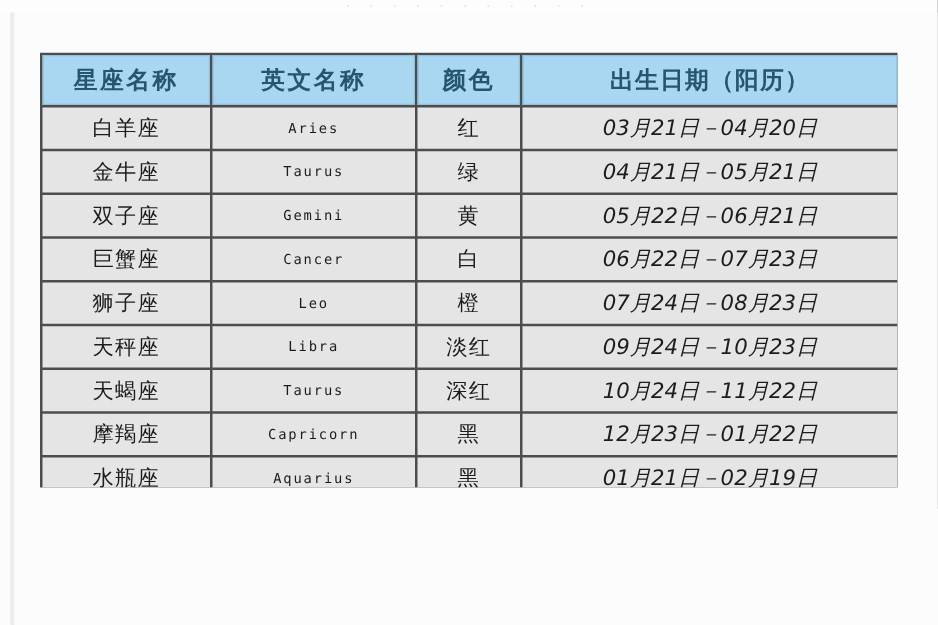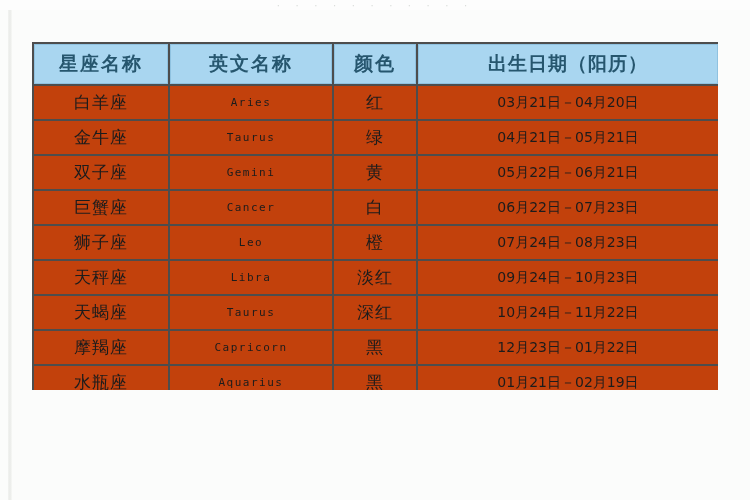--- a/index.html
+++ b/index.html
@@ -91,21 +91,21 @@
     padding: 0;
     font-family: "DejaVu Sans", "Liberation Sans", sans-serif;
   }
 
   thead th.date-head {
     letter-spacing: 1px;
   }
 
   tbody td {
     height: 33px;
-    background: #c2410c;
+    background: #e5e5e5;
     color: #1c1c1c;
     text-align: center;
     padding: 0;
     border: 0;
     vertical-align: middle;
     white-space: nowrap;
   }
 
   td.cn {
     font-size: 17px;
@@ -119,23 +119,24 @@
     font-family: "DejaVu Sans Mono", "Liberation Mono", monospace;
   }
 
   td.color {
     font-size: 17px;
     letter-spacing: 1px;
     font-family: "DejaVu Sans", "Liberation Sans", sans-serif;
   }
 
   td.date {
-    font-size: 14px;
+    font-size: 17px;
     letter-spacing: 0px;
     font-family: "DejaVu Sans", "Liberation Sans", sans-serif;
+    font-style: italic;
   }
 </style>
 </head>
 <body>
 
 <div id="page">
 
   <div id="top-sliver">· · · · ·      · ·      · · · ·</div>
 
   <div id="paper">

